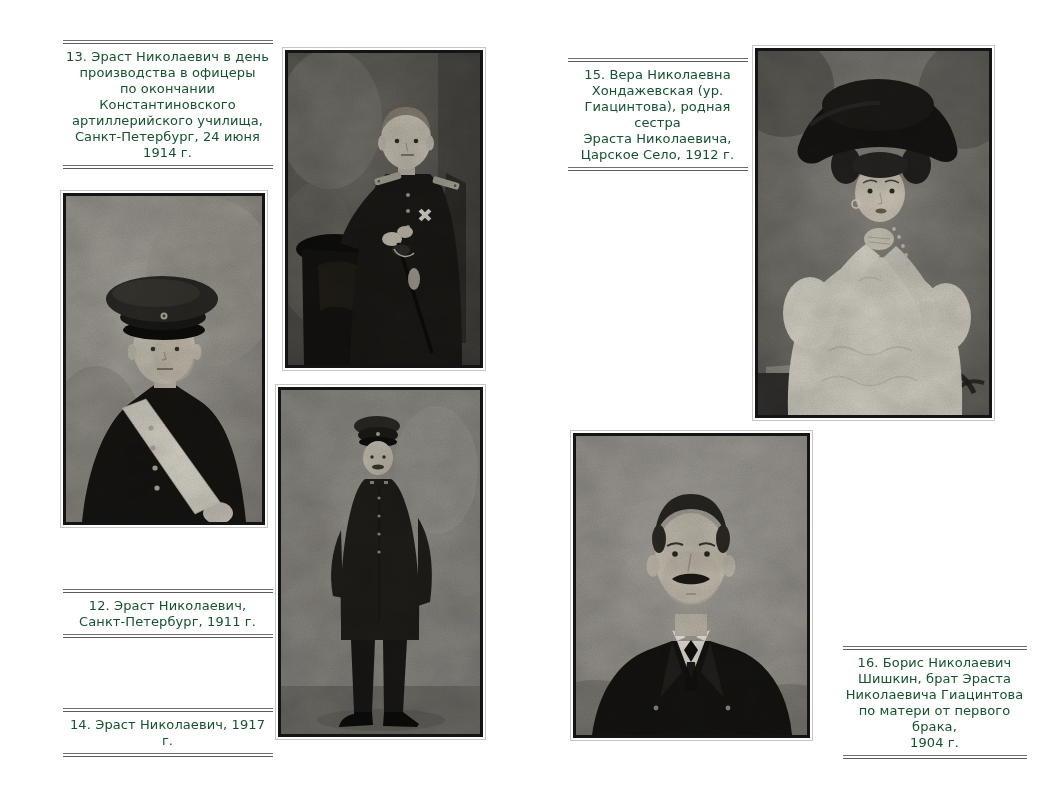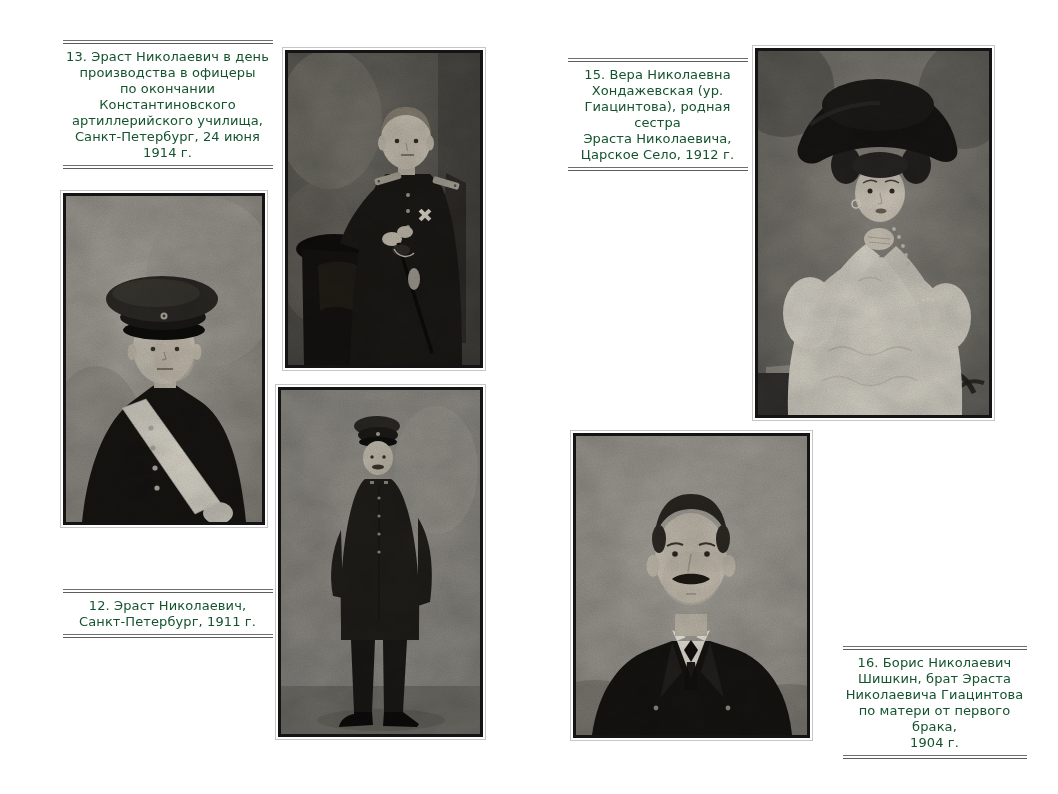--- a/index.html
+++ b/index.html
@@ -74,20 +74,25 @@
     <div class="double-rule"></div>
   </div>
 
   <div class="caption-block" style="left:63px;top:544px;width:210px;margin-top:45px;">
     <div class="double-rule"></div>
     <div class="caption-text">12. Эраст Николаевич,
 Санкт-Петербург, 1911 г.</div>
     <div class="double-rule"></div>
   </div>
 
+  <div class="caption-block" style="left:63px;top:708px;width:210px;">
+    <div class="double-rule"></div>
+    <div class="caption-text">14. Эраст Николаевич, 1917 г.</div>
+    <div class="double-rule"></div>
+  </div>
 
   <div class="caption-block" style="left:827px;top:646px;width:184px;margin-left:16px;">
     <div class="double-rule"></div>
     <div class="caption-text">16. Борис Николаевич
 Шишкин, брат Эраста
 Николаевича Гиацинтова
 по матери от первого брака,
 1904 г.</div>
     <div class="double-rule"></div>
   </div>

